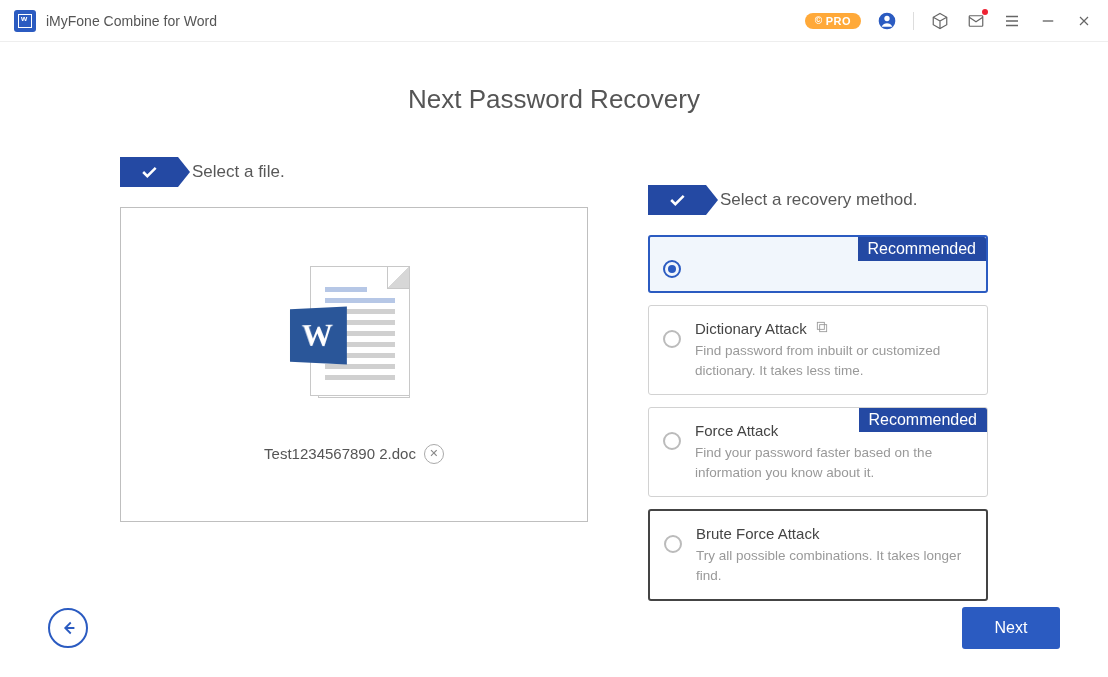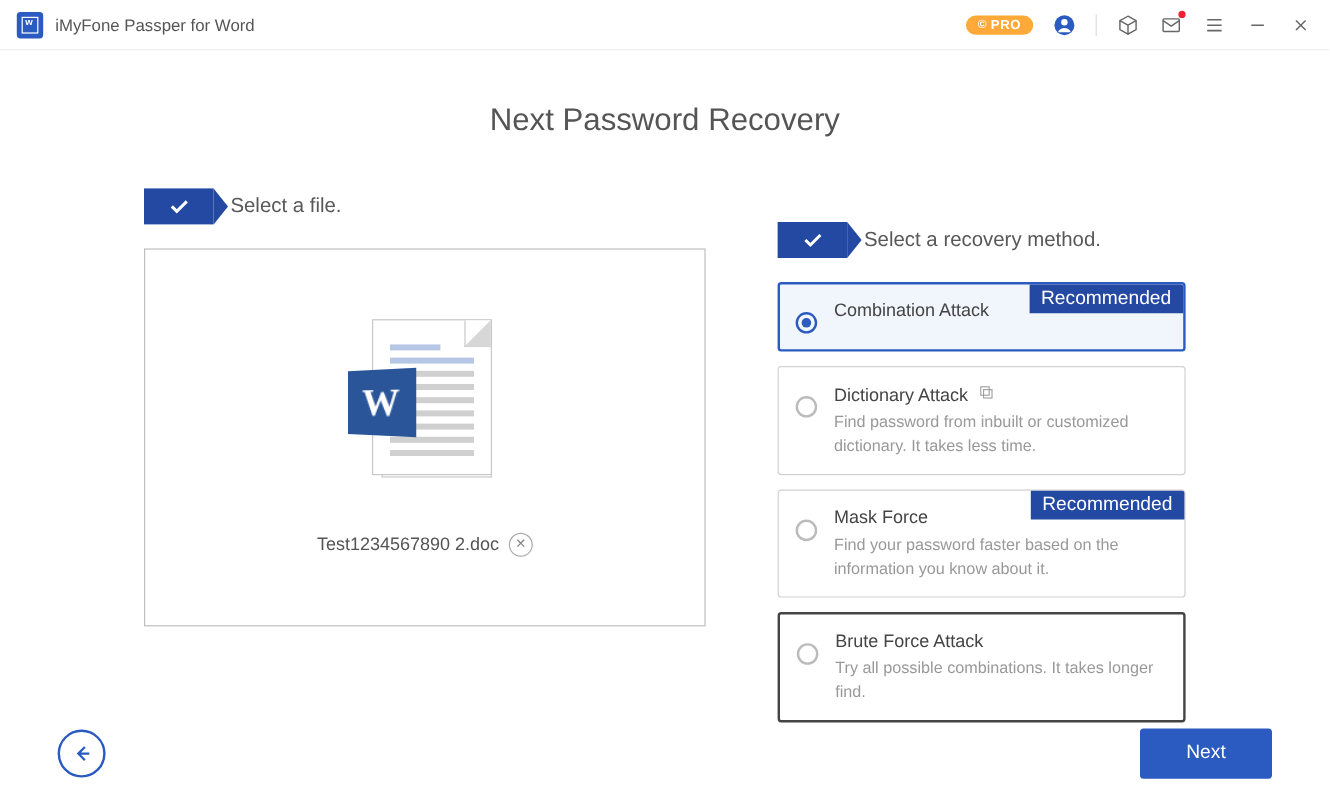--- a/index.html
+++ b/index.html
@@ -117,32 +117,32 @@
 .dict-icon { color:#999; }
 .method-card.last-std { border: 2px solid #444; }
 
 .footer { position: absolute; left: 0; right: 0; bottom: 28px; padding: 0 48px; display:flex; align-items:center; }
 .back-btn {
   width: 40px; height: 40px; border: 2px solid #2b5bc1; border-radius: 50%;
   display: flex; align-items: center; justify-content: center; cursor: pointer;
 }
 .next-btn {
   margin-left: auto; background: #2b5bc1; color: #fff; font-size: 16px;
-  width: 110px; height: 42px; border: none; border-radius: 3px; cursor: pointer;
+  width: 98px; height: 42px; border: none; border-radius: 3px; cursor: pointer;
 }
 </style>
 </head>
 <body>
 
 <div class="titlebar">
   <div class="titlebar-left">
     <div class="app-logo">
         <div class="app-logo-inner"></div>
       </div>
-    <span class="app-title">iMyFone Passper for Word</span>
+    <span class="app-title">iMyFone Combine for Word</span>
   </div>
   <div class="titlebar-right">
     <span class="pro-badge">PRO</span>
     <span class="tb-icon">
       <svg width="20" height="20" viewBox="0 0 24 24" fill="#2b5bc1">
           <circle cx="12" cy="12" r="10"></circle>
           <circle cx="12" cy="9" r="3.2" fill="#fff"></circle>
           <path d="M5.5 19c1.3-3 4-4.3 6.5-4.3s5.2 1.3 6.5 4.3" fill="#fff"></path>
         </svg>
     </span>
@@ -222,21 +222,20 @@
         <svg width="20" height="20" viewBox="0 0 24 24" fill="none" stroke="currentColor" stroke-width="3">
             <path d="M5 12l5 5L20 7"></path>
           </svg>
       </div>
       <span class="step-label">Select a recovery method.</span>
     </div>
 
     <div class="method-card selected">
       <div class="radio"></div>
       <div>
-        <div class="method-title">Combination Attack</div>
       </div>
       <div class="rec-flag">Recommended</div>
     </div>
 
     <div class="method-card">
       <div class="radio"></div>
       <div>
         <div class="method-title">
           <span>Dictionary Attack</span>
           <span class="dict-icon">
@@ -246,21 +245,21 @@
               </svg>
           </span>
         </div>
         <div class="method-desc">Find password from inbuilt or customized dictionary. It takes less time.</div>
       </div>
     </div>
 
     <div class="method-card">
       <div class="radio"></div>
       <div>
-        <div class="method-title">Mask Force</div>
+        <div class="method-title">Force Attack</div>
         <div class="method-desc">Find your password faster based on the information you know about it.</div>
       </div>
       <div class="rec-flag">Recommended</div>
     </div>
 
     <div class="method-card last-std">
       <div class="radio"></div>
       <div>
         <div class="method-title">Brute Force Attack</div>
         <div class="method-desc">Try all possible combinations. It takes longer find.</div>

